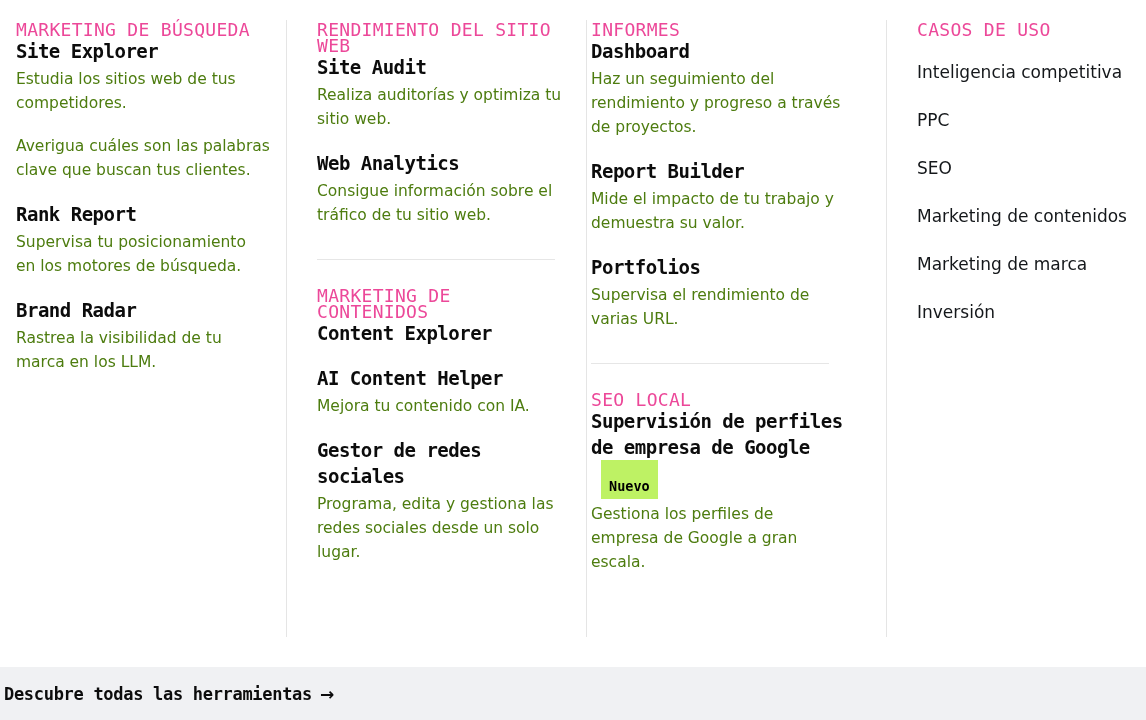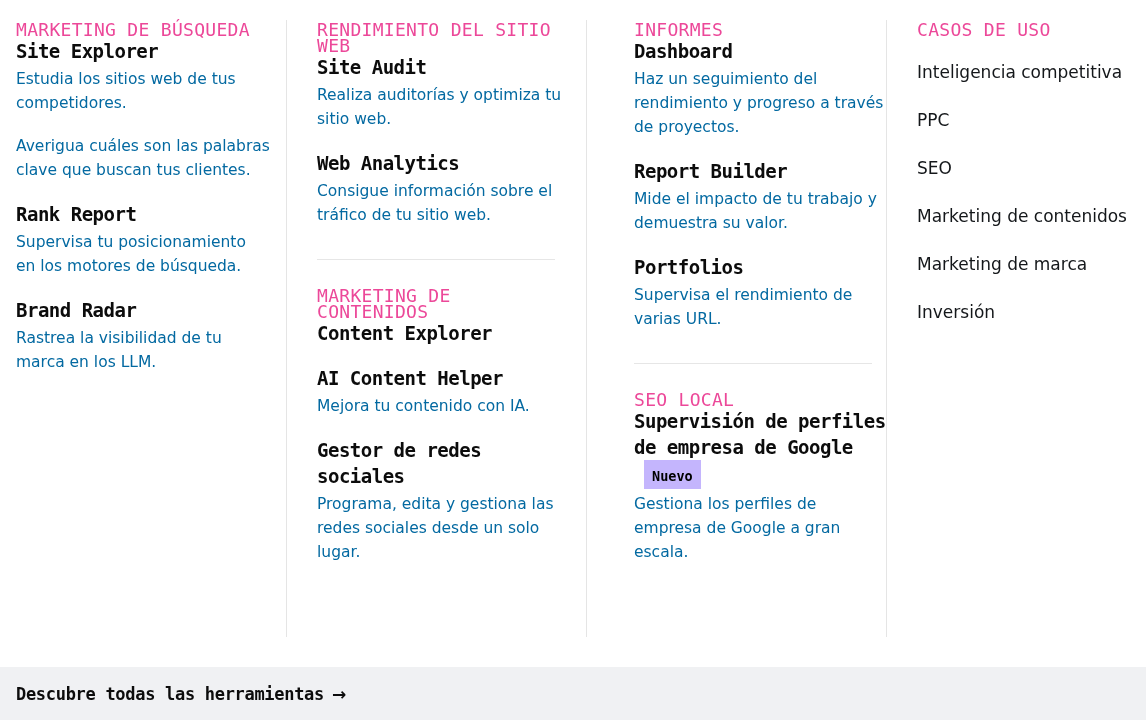--- a/index.html
+++ b/index.html
@@ -9,21 +9,21 @@
   .menu { position: relative; width: 1146px; height: 667px; background: #ffffff; }
 
   .vdiv { position: absolute; top: 20px; height: 617px; width: 1px; background: #e5e5e5; }
   .vdiv-1 { left: 286px; }
   .vdiv-2 { left: 586px; }
   .vdiv-3 { left: 886px; }
 
   .col { position: absolute; top: 22px; }
   .col-1 { left: 16px;  width: 254px; }
   .col-2 { left: 317px; width: 253px; }
-  .col-3 { left: 634px; width: 254px; }
+  .col-3 { left: 591px; width: 254px; }
   .col-4 { left: 917px; width: 229px; }
 
   .section-heading {
     font-family: "DejaVu Sans Mono", monospace;
     font-size: 18px; font-weight: 500; line-height: 16px;
     letter-spacing: 0.3px; color: #ec4899;
   }
   .section-divider {
     border: none; border-top: 1px solid #e6e6e6;
     width: 238px; margin: 32px 0 0 0;
@@ -33,43 +33,43 @@
   .item { display: block; text-decoration: none; cursor: pointer; }
   .item + .item { margin-top: 19px; }
   .item-title {
     font-family: "DejaVu Sans Mono", monospace;
     font-size: 19px; font-weight: 700; line-height: 26px;
     letter-spacing: -0.5px; color: #0c0c0c;
   }
   .item-desc {
     font-family: "DejaVu Sans", sans-serif;
     font-size: 15.5px; font-weight: 400; line-height: 24px;
-    color: #0369a1; margin-top: 3px;
+    color: #4d7c0f; margin-top: 3px;
   }
 
   .badge {
-    display: inline-block; background: #c4b5fd; color: #000000;
+    display: inline-block; background: #bef264; color: #000000;
     font-family: "DejaVu Sans Mono", monospace;
     font-size: 13.5px; font-weight: 700; line-height: 1;
-    padding: 10px 8px 5px; margin-left: 10px; vertical-align: 3px;
+    padding: 20px 8px 5px; margin-left: 10px; vertical-align: 3px;
     white-space: nowrap;
   }
 
   .uc-item {
     display: block; text-decoration: none; cursor: pointer;
     font-family: "DejaVu Sans", sans-serif;
     font-size: 17px; font-weight: 400; line-height: 24px;
     color: #14171a; margin-top: 24px;
   }
   .uc-item:first-of-type { margin-top: 22px; }
 
   .footer-bar {
     position: absolute; top: 667px; left: 0; width: 1146px; height: 53px;
     background: #f0f1f3; display: flex; align-items: center;
-    padding-left: 16px; cursor: pointer;
+    padding-left: 4px; cursor: pointer;
   }
   .footer-link {
     text-decoration: none;
     font-family: "DejaVu Sans Mono", monospace;
     font-size: 17px; font-weight: 700; letter-spacing: -0.3px; color: #0c0c0c;
   }
   .footer-arrow { margin-left: 8px; font-family: "DejaVu Sans", sans-serif; font-weight: 700; }
 </style>
 </head>
 <body>

